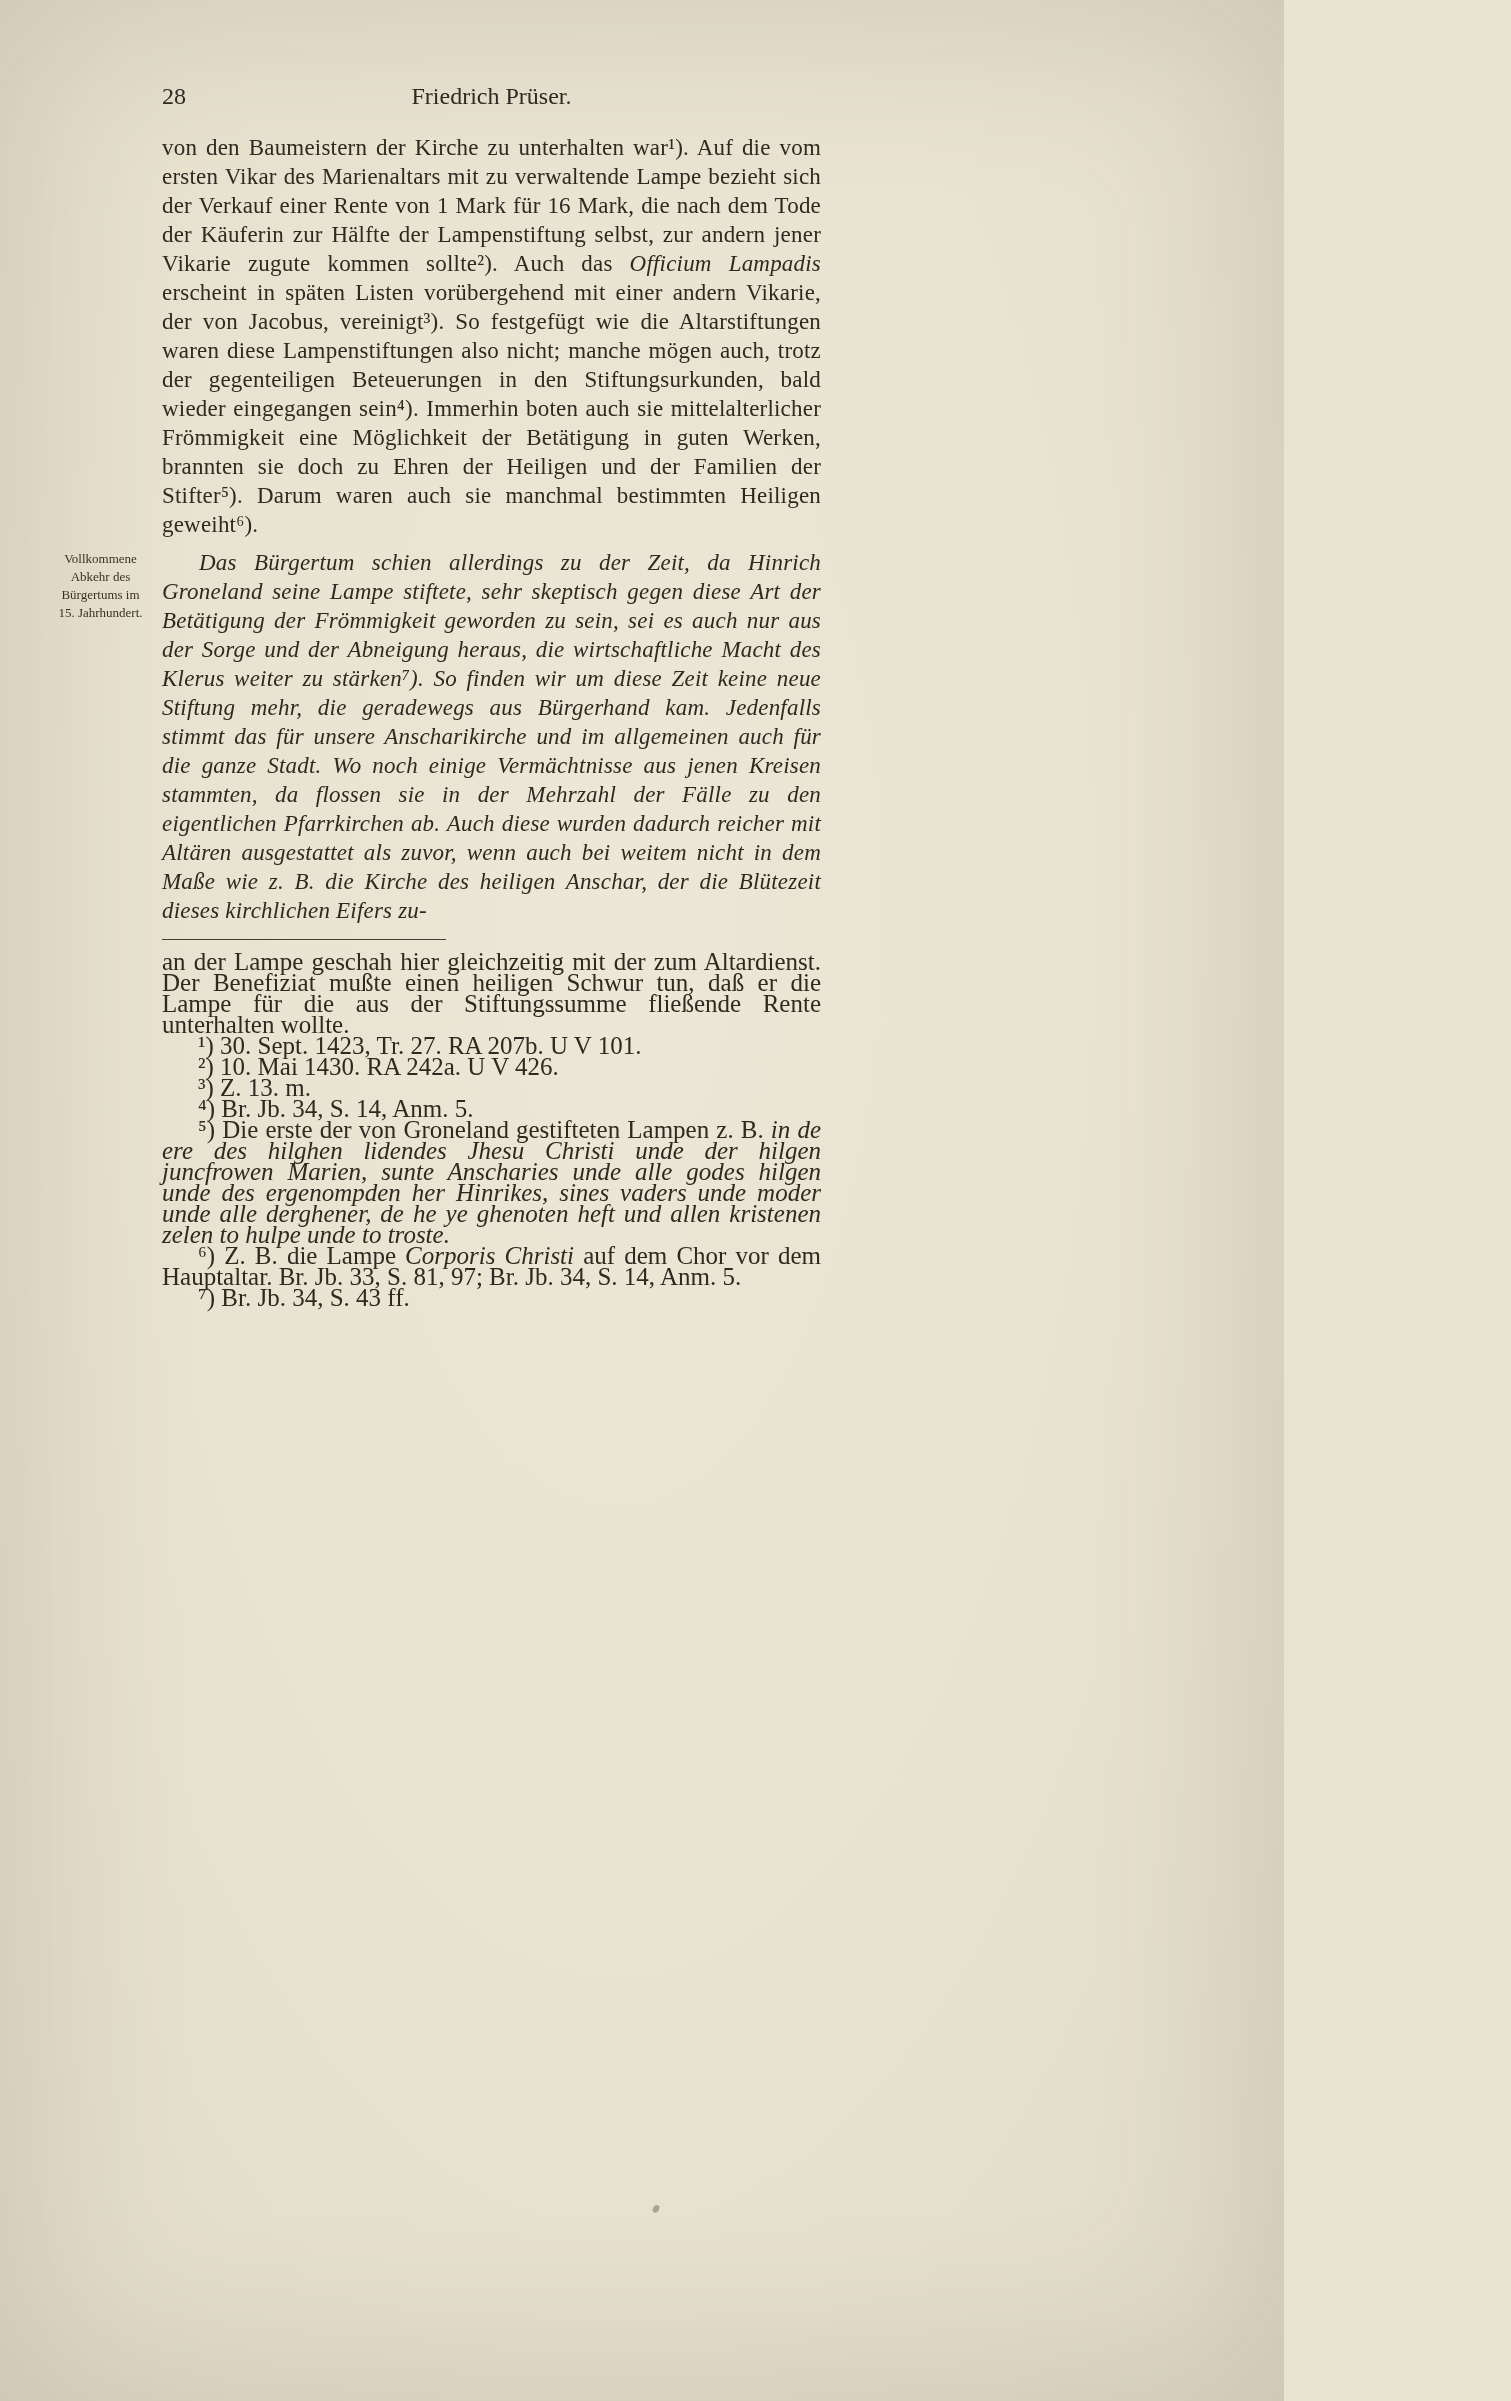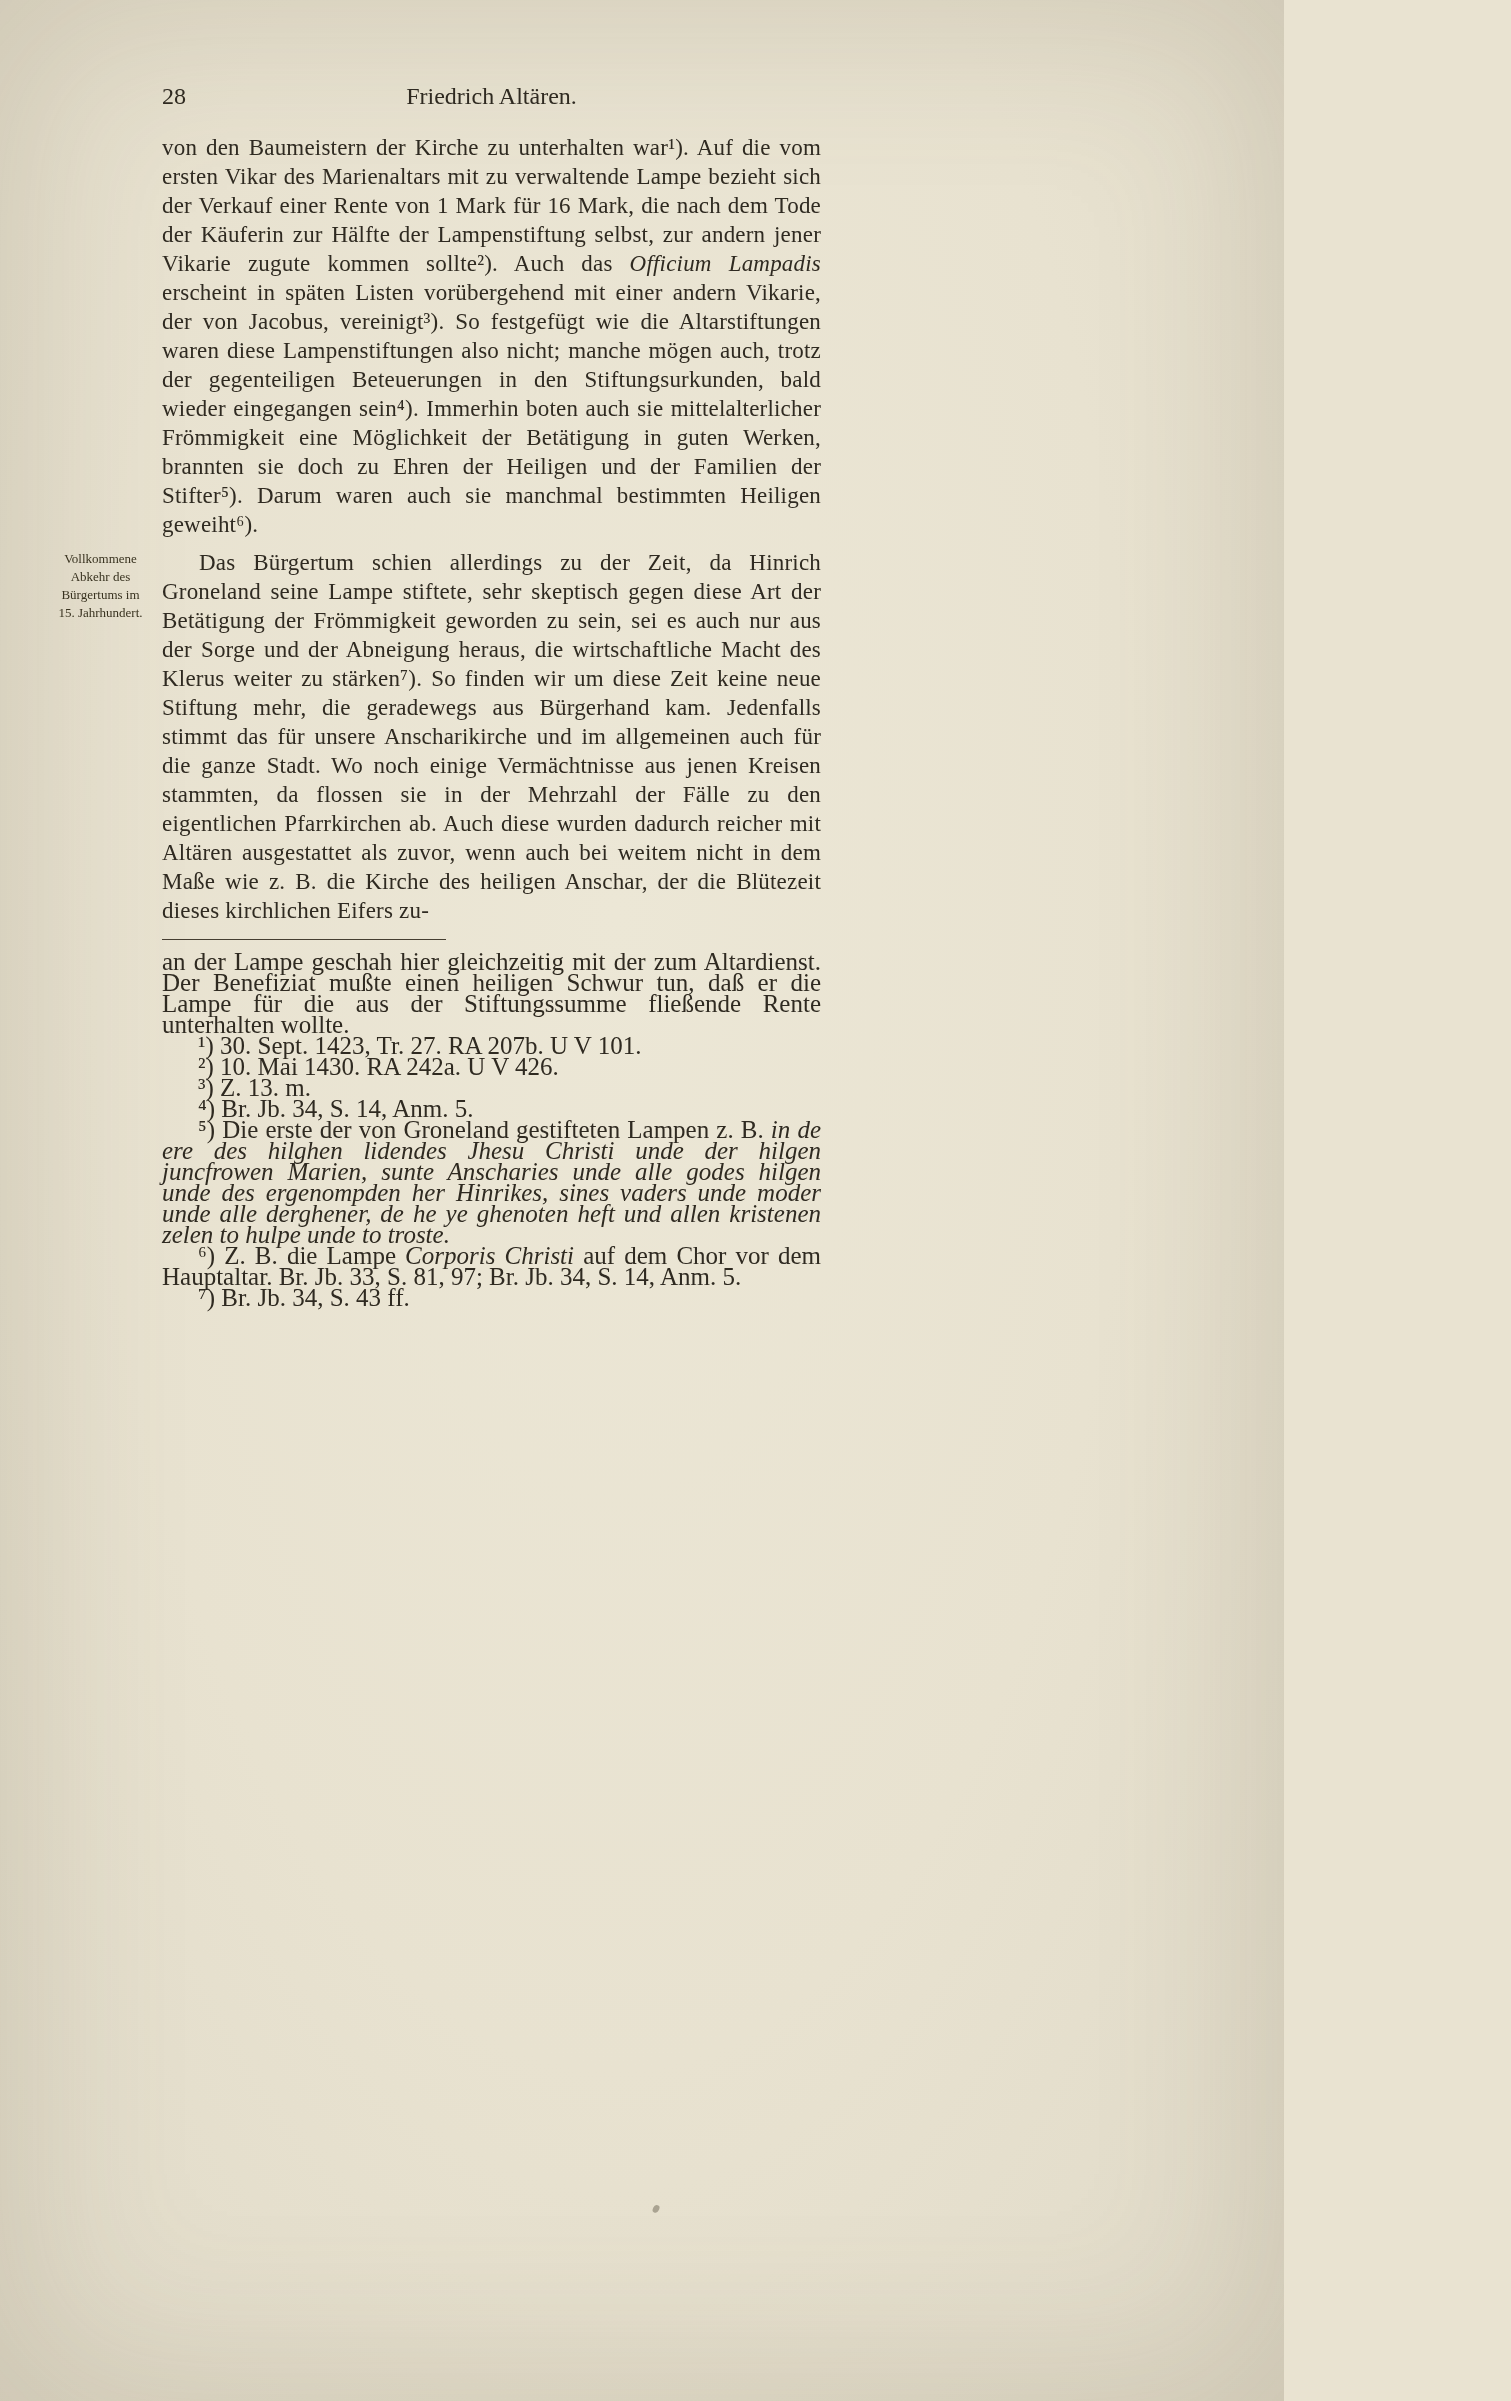--- a/index.html
+++ b/index.html
@@ -49,20 +49,21 @@
     line-height: 29px;
     text-align: justify;
     letter-spacing: 0.2px;
   }
   .para2-wrap {
     position: relative;
     margin-top: 9px;
   }
   .para-indent {
     text-indent: 37px;
+    font-style: italic;
   }
   .margin-note {
     position: absolute;
     left: -120px;
     top: 1.8px;
     width: 117px;
     text-align: center;
     font-size: 13px;
     line-height: 18px;
     color: #38321f;
@@ -100,21 +101,21 @@
     transform: rotate(25deg);
   }
 </style>
 </head>
 <body>
 
 <div class="page">
 
   <header class="running-head">
     <span class="page-number">28</span>
-    <span class="running-title">Friedrich Altären.</span>
+    <span class="running-title">Friedrich Prüser.</span>
   </header>
 
   <main class="text-block">
 
     <p class="body-para"><span>von den Baumeistern der Kirche zu unterhalten war¹). Auf die vom ersten Vikar des Marienaltars mit zu verwaltende Lampe bezieht sich der Verkauf einer Rente von 1 Mark für 16 Mark, die nach dem Tode der Käuferin zur Hälfte der Lampenstiftung selbst, zur andern jener Vikarie zugute kommen sollte²). Auch das </span><em>Officium Lampadis</em><span> erscheint in späten Listen vorübergehend mit einer andern Vikarie, der von Jacobus, vereinigt³). So festgefügt wie die Altarstiftungen waren diese Lampenstiftungen also nicht; manche mögen auch, trotz der gegenteiligen Beteuerungen in den Stiftungsurkunden, bald wieder eingegangen sein⁴). Immerhin boten auch sie mittelalterlicher Frömmigkeit eine Möglichkeit der Betätigung in guten Werken, brannten sie doch zu Ehren der Heiligen und der Familien der Stifter⁵). Darum waren auch sie manchmal bestimmten Heiligen geweiht⁶).</span></p>
 
     <div class="para2-wrap">
       <aside class="margin-note">
         <div>Vollkommene</div>
         <div>Abkehr des</div>

